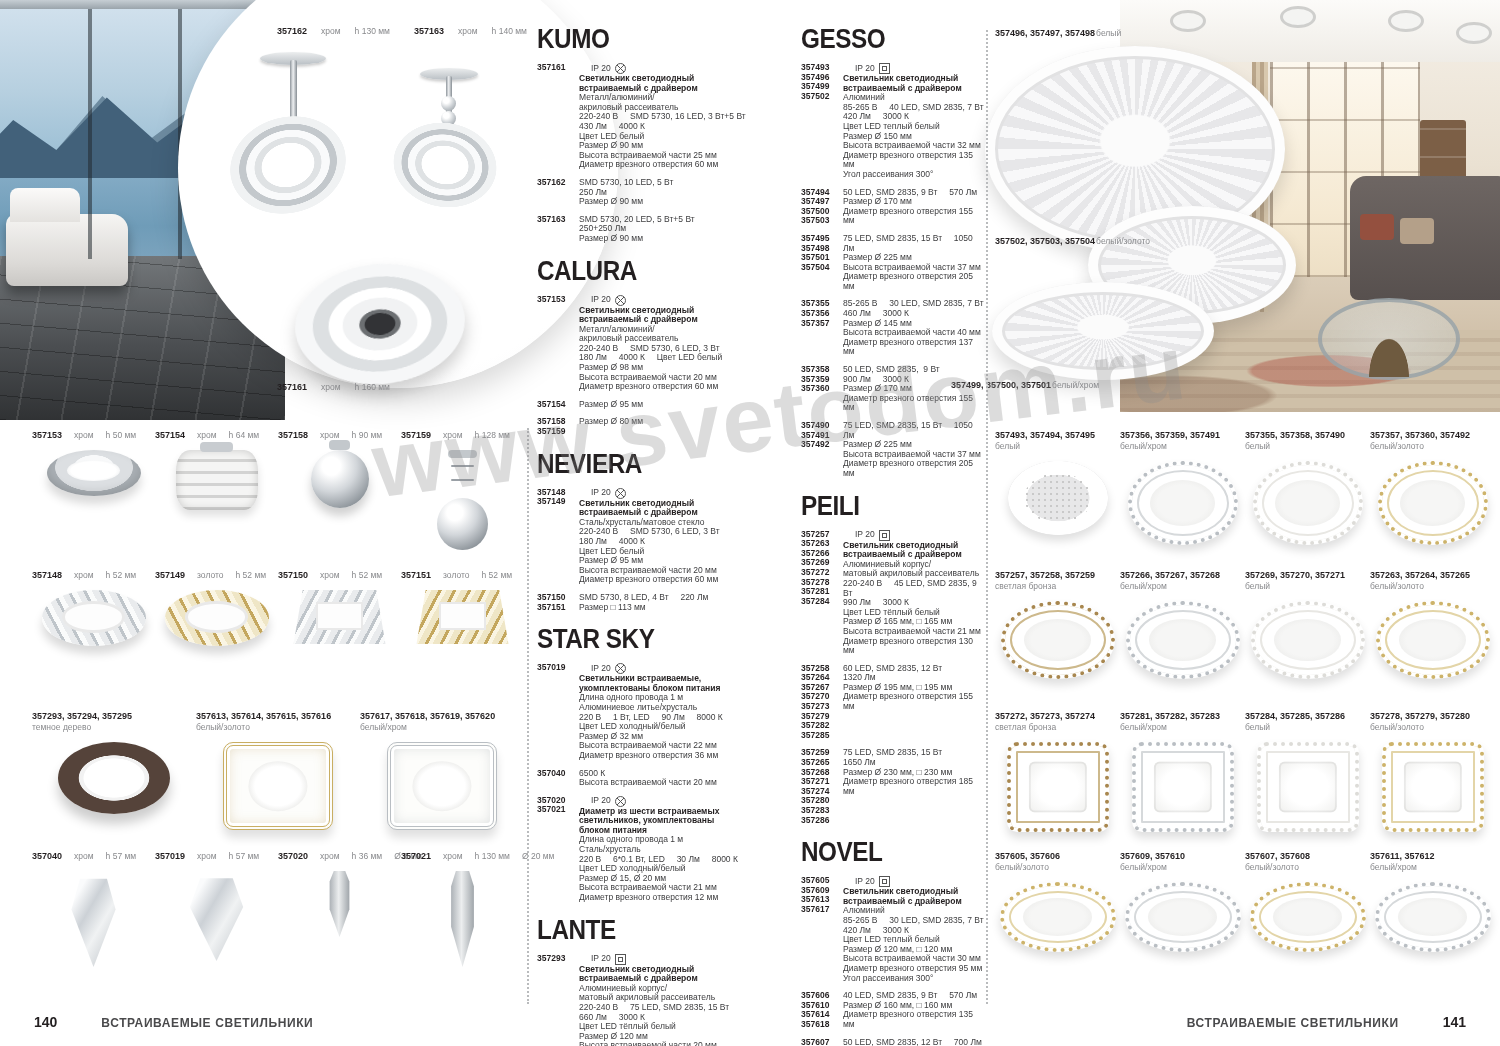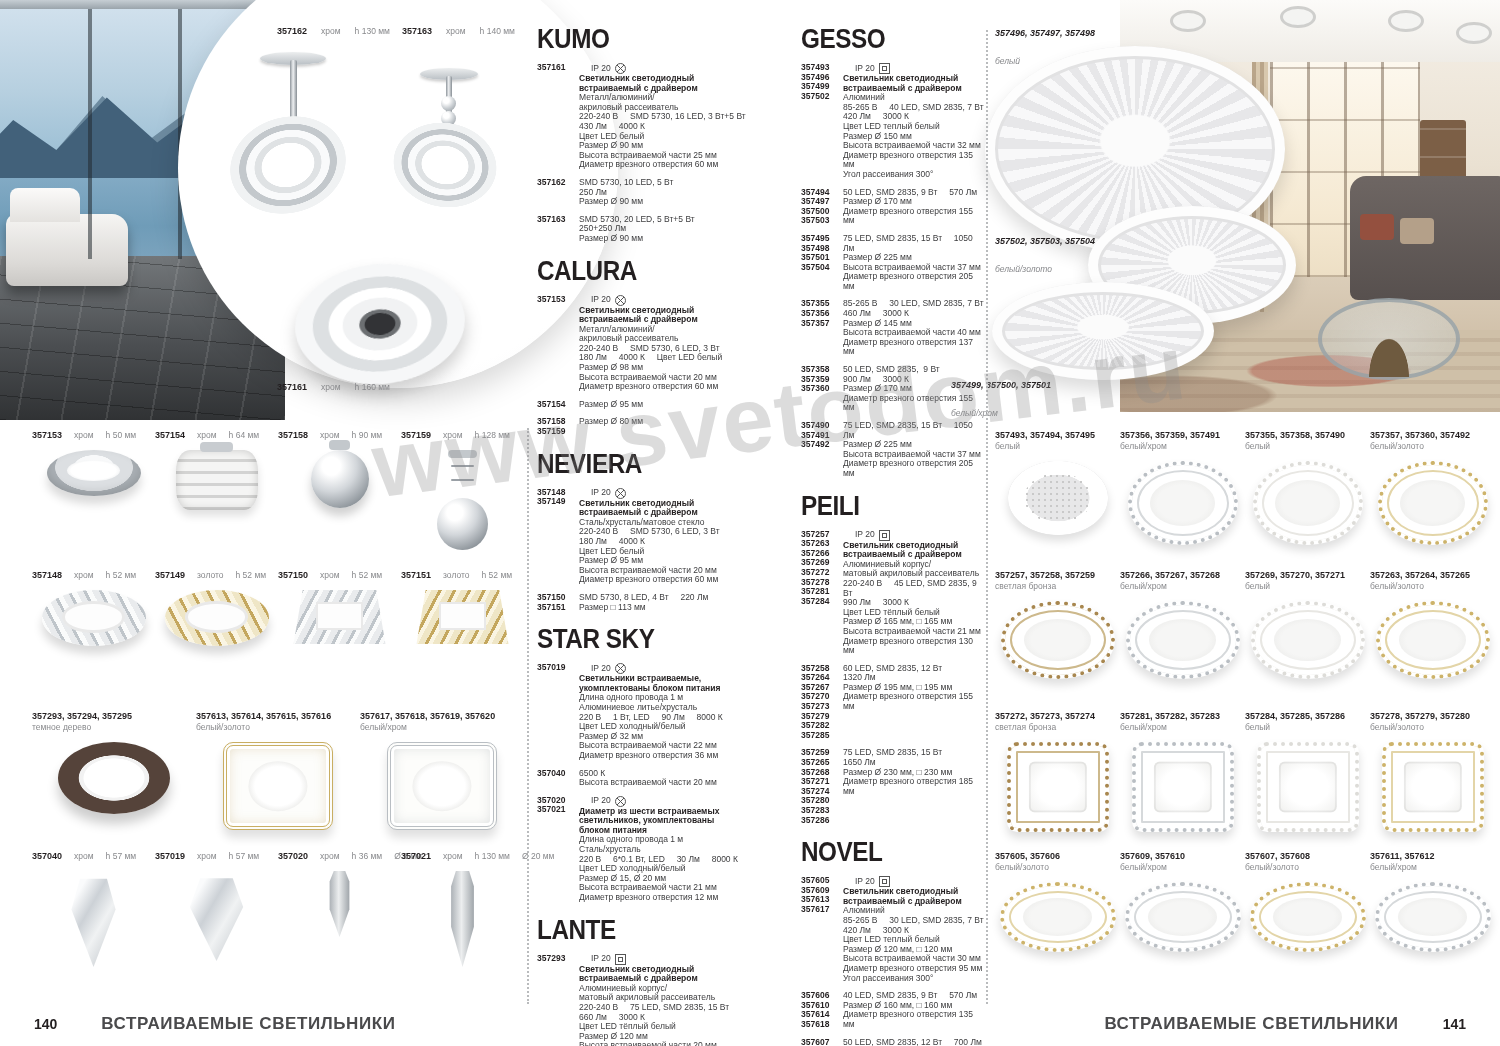--- a/index.html
+++ b/index.html
@@ -71,21 +71,21 @@
     background:radial-gradient(closest-side,transparent 0 44%,#dfe2e4 45% 56%,#f9fafb 57% 70%,#c3c8cc 71% 82%,#f0f2f3 83% 97%,transparent 98%);}
   .donut3{left:292px;top:262px;width:176px;height:124px;transform:rotate(-5deg);
     background:radial-gradient(closest-side,#323336 0 17%,#6c6f72 18% 23%,#f1f2f3 24% 42%,#ffffff 43% 58%,#dde0e2 59% 76%,#f6f7f8 77% 96%,transparent 97%);
     filter:drop-shadow(0 10px 8px rgba(0,0,0,.18));}
 
   
   .plabel{position:absolute;font-size:9px;line-height:11px;white-space:nowrap;}
   .tnum{font-weight:bold;color:#231f20;font-size:9px;}
   .tfin,.tdim{color:#88898c;font-size:8.5px;}
   .plabel .tfin{margin-left:14px;} .plabel .tdim{margin-left:14px;}
-  .glabel{display:flex;flex-direction:column;gap:17px;font-style:italic;}
+  .glabel{display:flex;flex-direction:row;gap:1px;}
   .glabel .tfin{margin-left:0;}
 
   
   .speccol{position:absolute;top:24px;}
   #leftcol{left:537px;width:240px;}
   #rightcol{left:801px;width:185px;}
   .sec-title{font-size:27px;font-weight:bold;letter-spacing:-.5px;margin:0 0 8px 0;transform:scaleX(.9);transform-origin:left;}
   .spec-section{margin-bottom:12px;}
   .entry{display:flex;margin-bottom:8px;}
   .nums{width:42px;flex:none;}
@@ -189,21 +189,21 @@
   .gp3{left:992px;top:282px;width:222px;height:98px;}
 
   
   .vsep{position:absolute;width:0;border-left:2px dotted #b9bbbd;}
   .watermark{position:absolute;left:370px;top:360px;width:880px;font-size:92px;font-weight:bold;
     color:rgba(140,140,140,.30);transform:rotate(-7deg);letter-spacing:2px;z-index:60;pointer-events:none;}
   .footer{position:absolute;top:1014px;display:flex;align-items:baseline;gap:44px;z-index:5;}
   .footer-l{left:34px;}
   .footer-r{right:34px;flex-direction:row-reverse;}
   .pgnum{font-size:14px;font-weight:bold;color:#231f20;}
-  .pglabel{font-size:17px;font-weight:bold;letter-spacing:.6px;color:#4a4a4c;}
+  .pglabel{font-size:12px;font-weight:bold;letter-spacing:.6px;color:#4a4a4c;}
 </style>
 </head>
 <body>
 
 <div id="spread">
 
   <div class="interior-left">
     <div class="il-mtn2"></div>
     <div class="il-mtn"></div>
     <div class="il-lake"></div>
@@ -242,21 +242,21 @@
     <div class="lampball" style="left:263px;top:148px;width:15px;height:15px"></div>
     <div class="lampball" style="left:263px;top:163px;width:15px;height:15px"></div>
   </div>
   <div class="donut donut1"></div>
   <div class="donut donut2"></div>
   <div class="donut donut3"></div>
 
   <div class="plabel" style="left:277px;top:26px">
     <span class="tnum">357162</span><span class="tfin">хром</span><span class="tdim">h 130 мм</span>
   </div>
-  <div class="plabel" style="left:402px;top:26px">
+  <div class="plabel" style="left:414px;top:26px">
     <span class="tnum">357163</span><span class="tfin">хром</span><span class="tdim">h 140 мм</span>
   </div>
   <div class="plabel" style="left:277px;top:382px">
     <span class="tnum">357161</span><span class="tfin">хром</span><span class="tdim">h 160 мм</span>
   </div>
 
   <div class="plabel glabel" style="left:995px;top:28px">
     <span class="tnum">357496, 357497, 357498</span>
       <span class="tfin">белый</span>
   </div>

